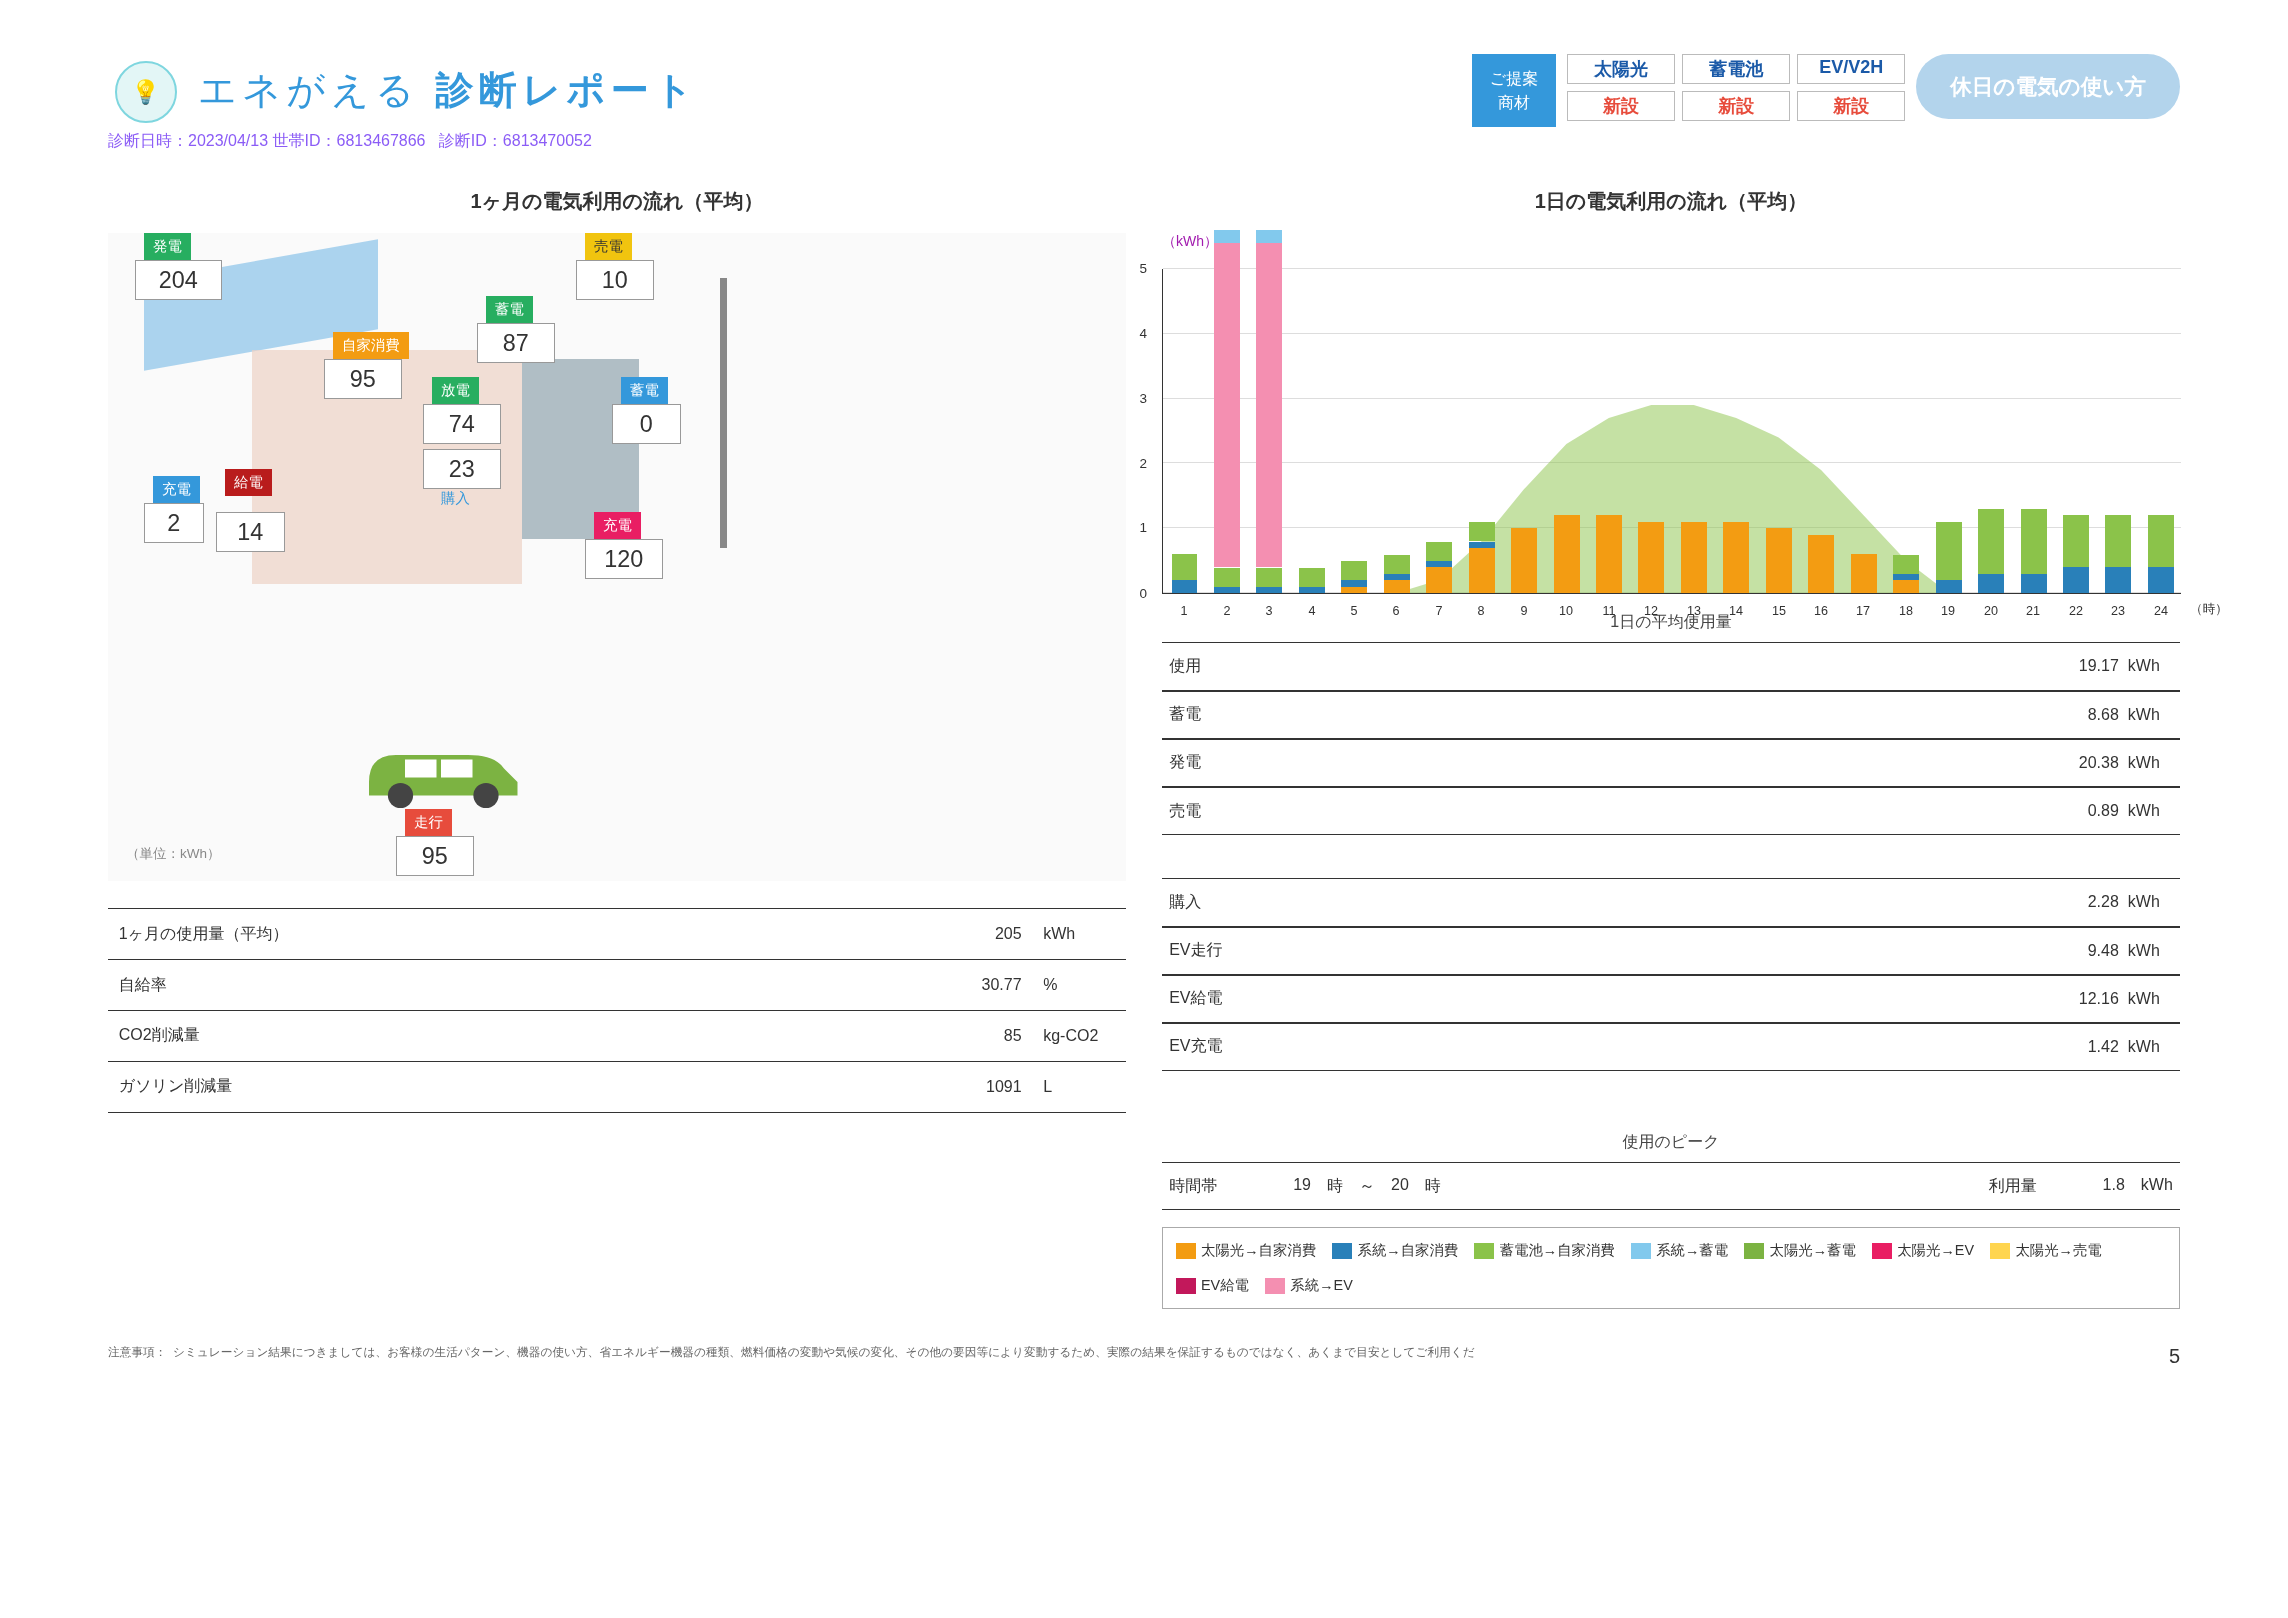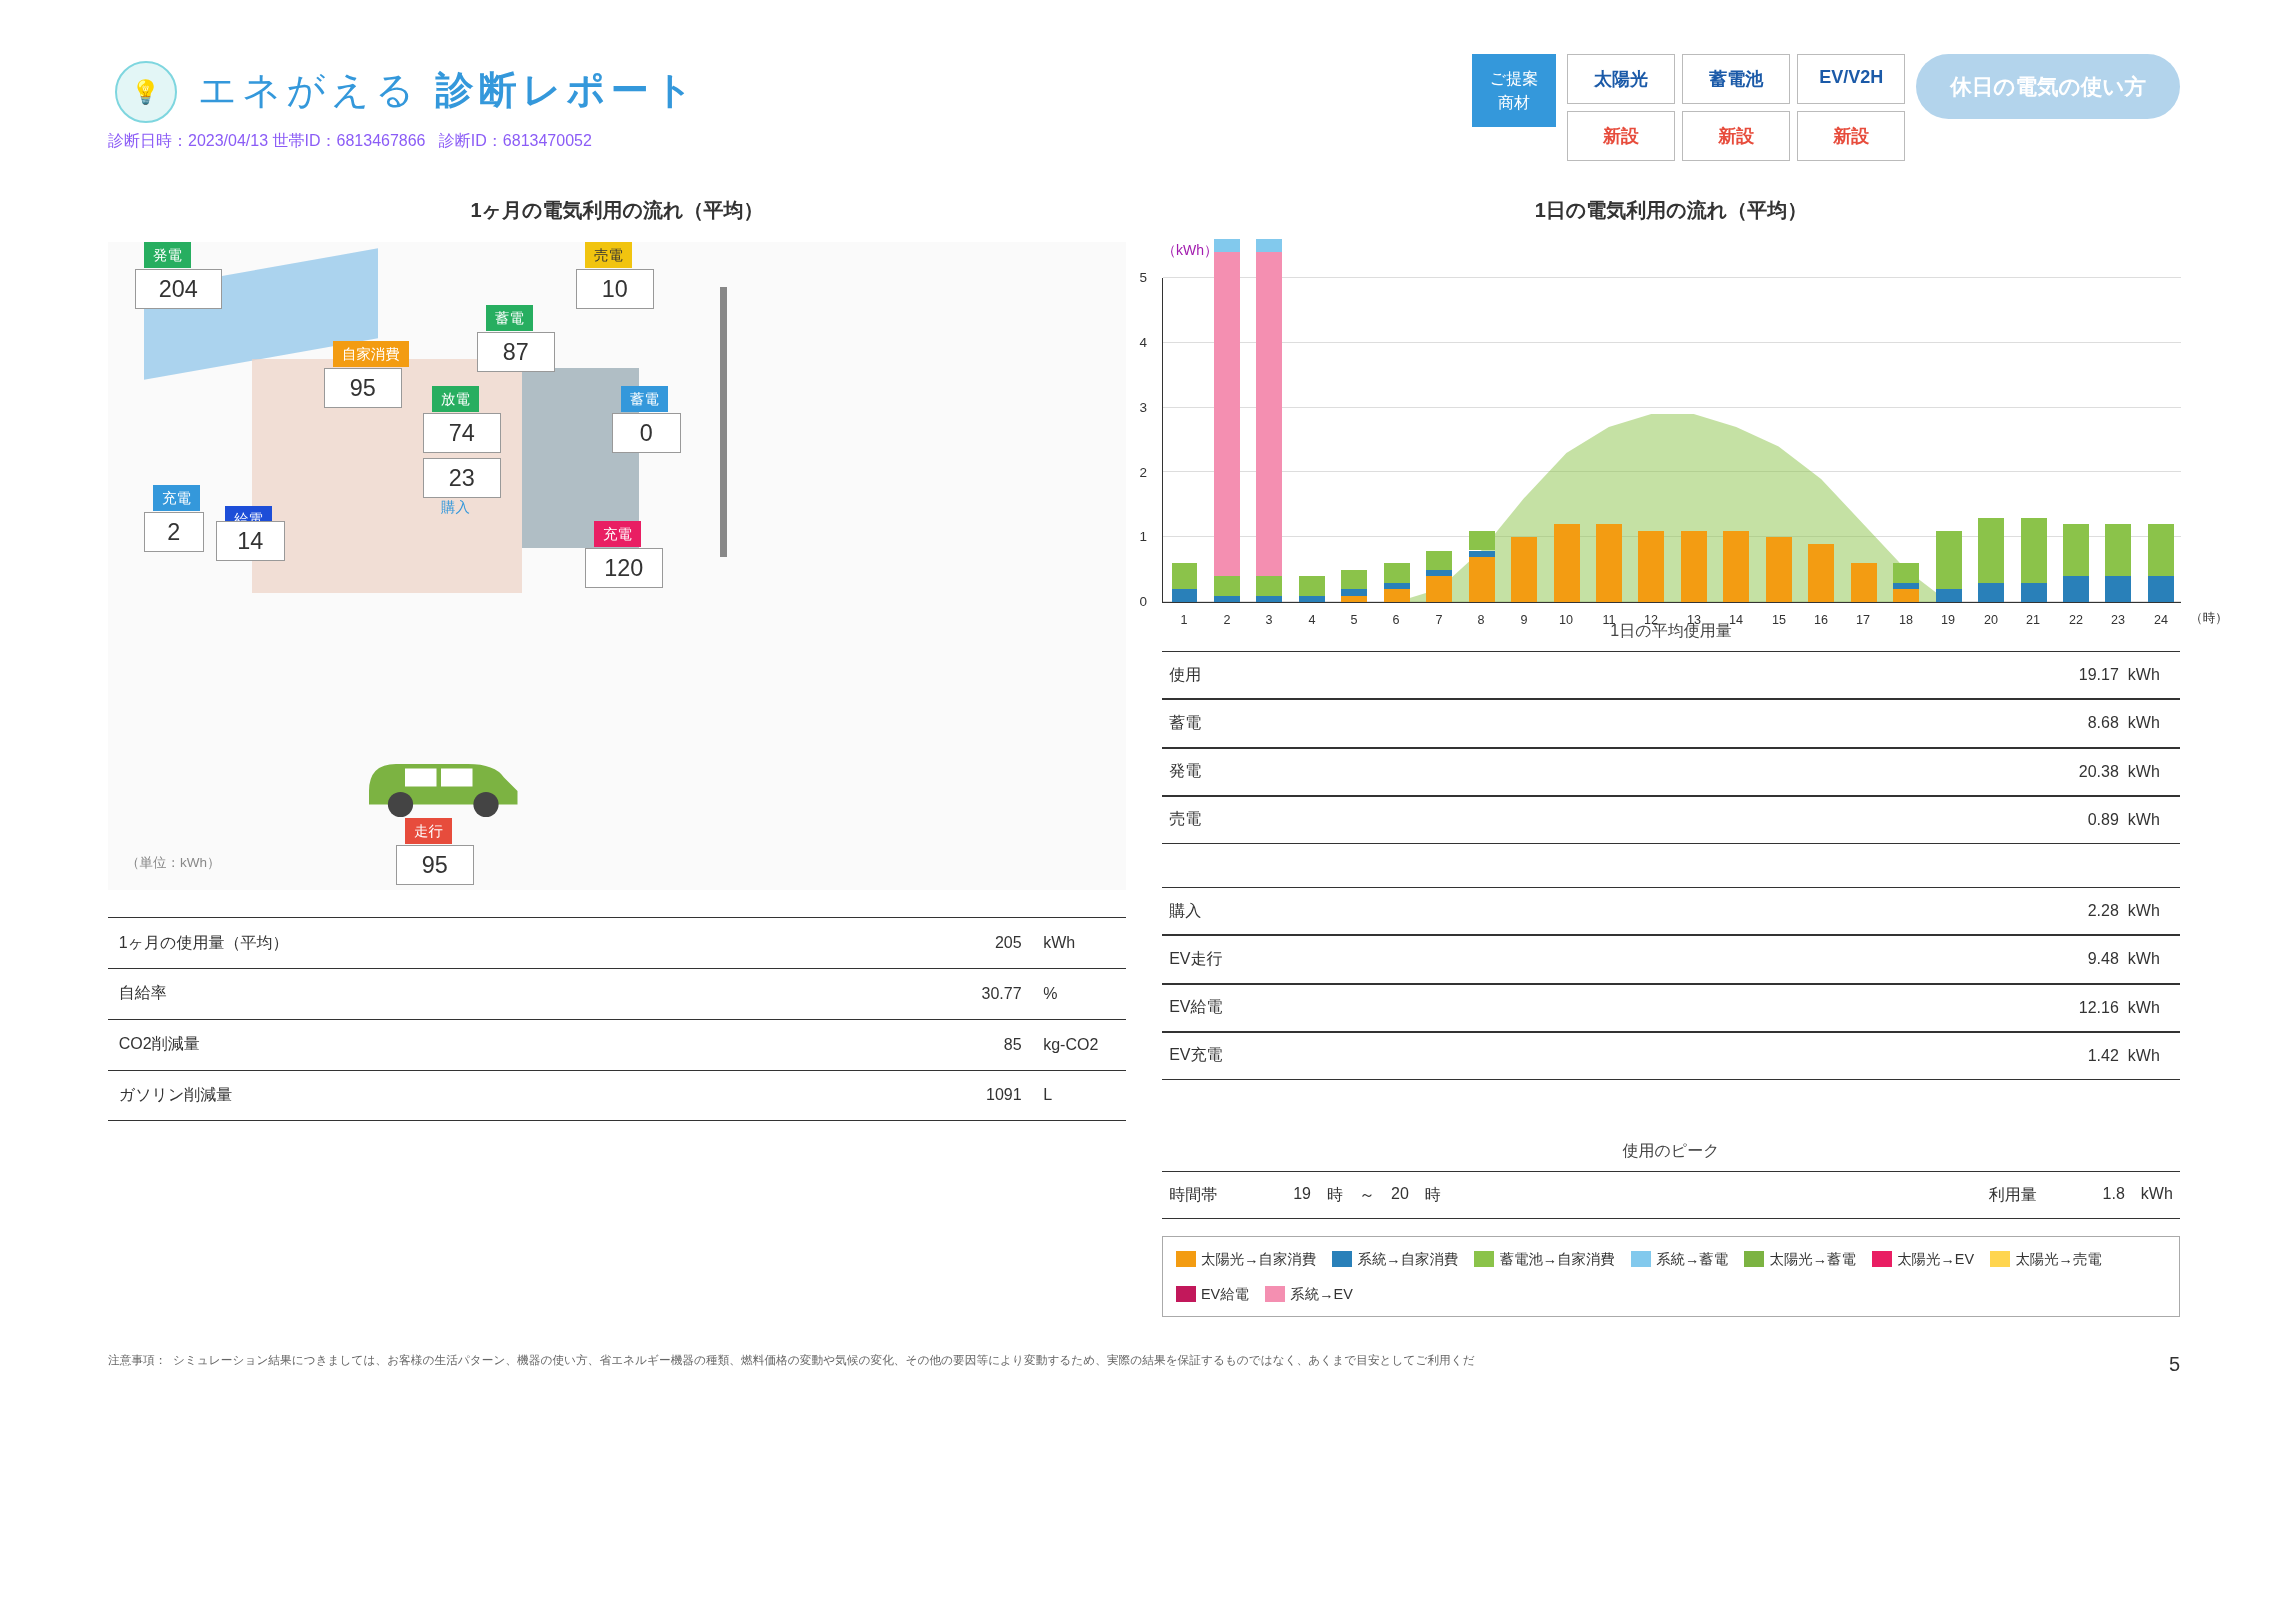--- a/index.html
+++ b/index.html
@@ -7,21 +7,21 @@
 .logo-title{display:flex;align-items:center;gap:18px}
 .logo{width:72px;height:72px;position:relative}
 .logo-circle{width:58px;height:58px;border:2.7px solid #7ed6df;border-radius:50%;position:absolute;top:7.2px;left:7.2px;display:flex;align-items:center;justify-content:center;background:#e3f6f6}
 .title{font-size:38px;letter-spacing:5.4px}
 .title-a{color:#3498db}
 .title-b{color:#3498db;font-weight:bold}
 .meta{font-size:16px;color:#8b5cf6;margin-top:5.4px}
 .badges{display:flex;gap:10.8px;align-items:flex-start;margin-left:auto}
 .badge-blue{background:#3498db;color:#fff;padding:12.6px 18px;font-size:16px;text-align:center;line-height:1.5}
 .badge-grid{display:grid;grid-template-columns:repeat(3,108px);gap:7.2px}
-.badge-cell{border:0.9px solid #bbb;padding:12px;text-align:center;font-size:18px;font-weight:bold}
+.badge-cell{border:0.9px solid #bbb;padding:2px;text-align:center;font-size:18px;font-weight:bold}
 .badge-cell.top{color:#1b5aa8}
 .badge-cell.bottom{color:#e74c3c}
 .pill{background:#b3d4ec;color:#fff;font-size:21.6px;padding:18px 34px;border-radius:36px;font-weight:bold}
 .main{display:grid;grid-template-columns:1fr 1fr;gap:36px;margin-top:36px}
 .section-title{font-size:20px;font-weight:bold;text-align:center;margin-bottom:18px}
 .flow-box{width:100%;height:648px;position:relative;background:#fafafa}
 .flbl{position:absolute;color:#fff;font-size:14.4px;padding:3.6px 9px}
 .fval{position:absolute;background:#fff;border:0.9px solid #999;padding:5.4px 10.8px;font-size:23.4px;text-align:center}
 .unit{font-size:13.5px;color:#888}
 .table{width:100%;border-collapse:collapse;margin-top:27px}
@@ -117,21 +117,21 @@
 
       <div class="flbl" style="left:513px;top:144px;background:#3498db">蓄電</div>
       <div class="fval" style="left:504px;top:171px;width:45px">0</div>
 
       <div class="fval" style="left:315px;top:216px;width:54px">23</div>
       <div class="flbl" style="left:324px;top:252px;background:none;color:#3498db">購入</div>
 
       <div class="flbl" style="left:45px;top:243px;background:#3498db">充電</div>
       <div class="fval" style="left:36px;top:270px;width:36px">2</div>
 
-      <div class="flbl" style="left:117px;top:264px;background:#1d4ed8">給電</div>
+      <div class="flbl" style="left:117px;top:236px;background:#b91c1c">給電</div>
       <div class="fval" style="left:108px;top:279px;width:45px">14</div>
 
       <div class="flbl" style="left:486px;top:279px;background:#e91e63">充電</div>
       <div class="fval" style="left:477px;top:306px;width:54px">120</div>
 
       <div class="flbl" style="left:297px;top:576px;background:#e74c3c">走行</div>
       <div class="fval" style="left:288px;top:603px;width:54px">95</div>
 
       <div class="unit" style="position:absolute;left:18px;top:612px">（単位：kWh）</div>
     </div>

